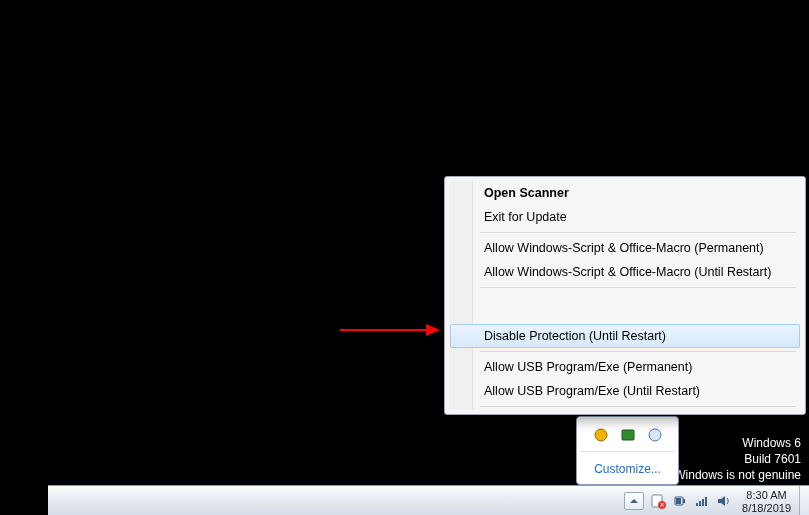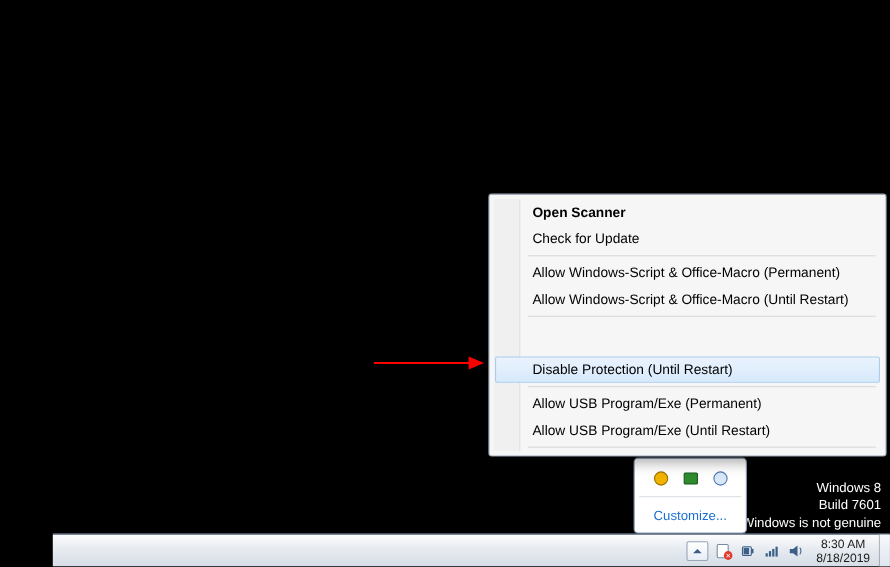--- a/index.html
+++ b/index.html
@@ -40,21 +40,21 @@
   .cm-sep { height:1px; margin:3px 4px 3px 30px; background:#d9d9d9; }
 
   
   .red-arrow { position:absolute; top:320px; left:340px; width:100px; height:20px; pointer-events:none; }
 
 </style>
 </head>
 <body>
 
 <div class="watermark">
-  <span class="line1">Windows 8</span>
+  <span class="line1">Windows 6</span>
   <span class="line2">Build 7601</span>
   <span class="line3">This copy of Windows is not genuine</span>
 </div>
 
 <div class="tray-popup">
   <div class="tray-popup-icons">
     <span class="ico">
       <svg viewBox="0 0 16 16">
           <circle cx="8" cy="8" r="6" fill="#f2b200" stroke="#9a6f00"></circle>
         </svg>
@@ -71,21 +71,21 @@
     </span>
   </div>
   <div class="tray-sep"></div>
   <div class="customize">Customize...</div>
 </div>
 
 <div class="context-menu">
   <div class="cm-gutter"></div>
   <div class="cm-inner" id="cm-items">
       <div class="cm-item bold">Open Scanner</div>
-      <div class="cm-item">Check for Update</div>
+      <div class="cm-item">Exit for Update</div>
       <div class="cm-sep"></div>
       <div class="cm-item">Allow Windows-Script &amp; Office-Macro (Permanent)</div>
       <div class="cm-item">Allow Windows-Script &amp; Office-Macro (Until Restart)</div>
       <div class="cm-sep"></div>
       <div class="cm-item hover">Disable Protection (Until Restart)</div>
       <div class="cm-sep"></div>
       <div class="cm-item">Allow USB Program/Exe (Permanent)</div>
       <div class="cm-item">Allow USB Program/Exe (Until Restart)</div>
       <div class="cm-sep"></div>
     </div>

